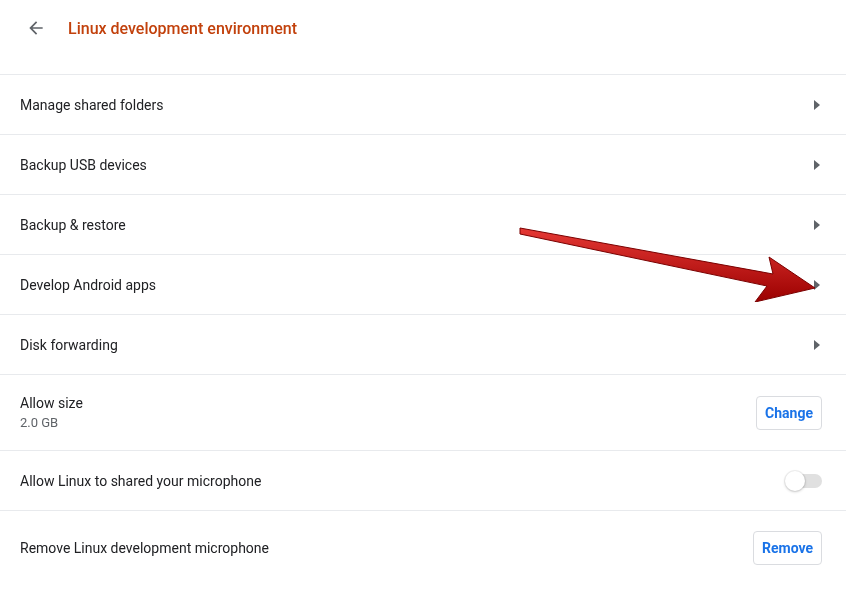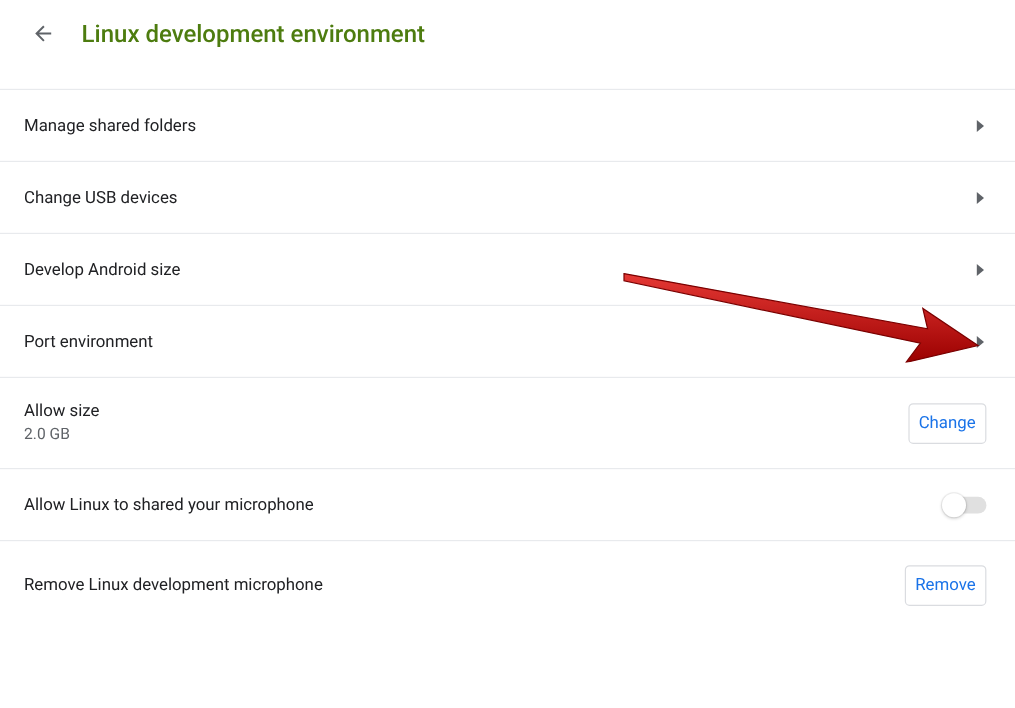--- a/index.html
+++ b/index.html
@@ -19,23 +19,23 @@
     .back-btn {
       width: 32px;
       height: 32px;
       display: flex;
       align-items: center;
       justify-content: center;
       cursor: pointer;
       border-radius: 50%;
     }
     .page-title {
-      font-size: 20px;
+      font-size: 16px;
       font-weight: 500;
-      color: #4d7c0f;
+      color: #c2410c;
       margin-left: 16px;
     }
     .settings-list {
     }
     .row {
       display: flex;
       align-items: center;
       justify-content: space-between;
       padding: 20px 24px 20px 20px;
       border-top: 1px solid #e8eaed;
@@ -57,21 +57,21 @@
       flex-direction: column;
     }
     .chevron {
       color: #5f6368;
     }
     .btn {
       border: 1px solid #dadce0;
       background: #fff;
       color: #1a73e8;
       font-size: 14px;
-      font-weight: 400;
+      font-weight: 700;
       padding: 8px 8px;
       border-radius: 4px;
       cursor: pointer;
       font-family: inherit;
     }
     .toggle {
       width: 34px;
       height: 14px;
       background: #e0e0e0;
       border-radius: 7px;
@@ -110,36 +110,42 @@
 <div class="settings-list">
 
   <div class="row row-nav">
     <div class="row-label">Manage shared folders</div>
     <svg class="chevron" width="10" height="10" viewBox="0 0 10 10">
         <path d="M2 0 L8 5 L2 10 Z" fill="#5f6368"></path>
       </svg>
   </div>
 
   <div class="row row-nav">
-    <div class="row-label">Change USB devices</div>
-    <svg class="chevron" width="10" height="10" viewBox="0 0 10 10">
-        <path d="M2 0 L8 5 L2 10 Z" fill="#5f6368"></path>
-      </svg>
-  </div>
-
-
-  <div class="row row-nav">
-    <div class="row-label">Develop Android size</div>
+    <div class="row-label">Backup USB devices</div>
     <svg class="chevron" width="10" height="10" viewBox="0 0 10 10">
         <path d="M2 0 L8 5 L2 10 Z" fill="#5f6368"></path>
       </svg>
   </div>
 
   <div class="row row-nav">
-    <div class="row-label">Port environment</div>
+    <div class="row-label">Backup &amp; restore</div>
+    <svg class="chevron" width="10" height="10" viewBox="0 0 10 10">
+        <path d="M2 0 L8 5 L2 10 Z" fill="#5f6368"></path>
+      </svg>
+  </div>
+
+  <div class="row row-nav">
+    <div class="row-label">Develop Android apps</div>
+    <svg class="chevron" width="10" height="10" viewBox="0 0 10 10">
+        <path d="M2 0 L8 5 L2 10 Z" fill="#5f6368"></path>
+      </svg>
+  </div>
+
+  <div class="row row-nav">
+    <div class="row-label">Disk forwarding</div>
     <svg class="chevron" width="10" height="10" viewBox="0 0 10 10">
         <path d="M2 0 L8 5 L2 10 Z" fill="#5f6368"></path>
       </svg>
   </div>
 
   <div class="row">
     <div class="row-left">
       <div class="row-label">Allow size</div>
       <div class="row-sub">2.0 GB</div>
     </div>

